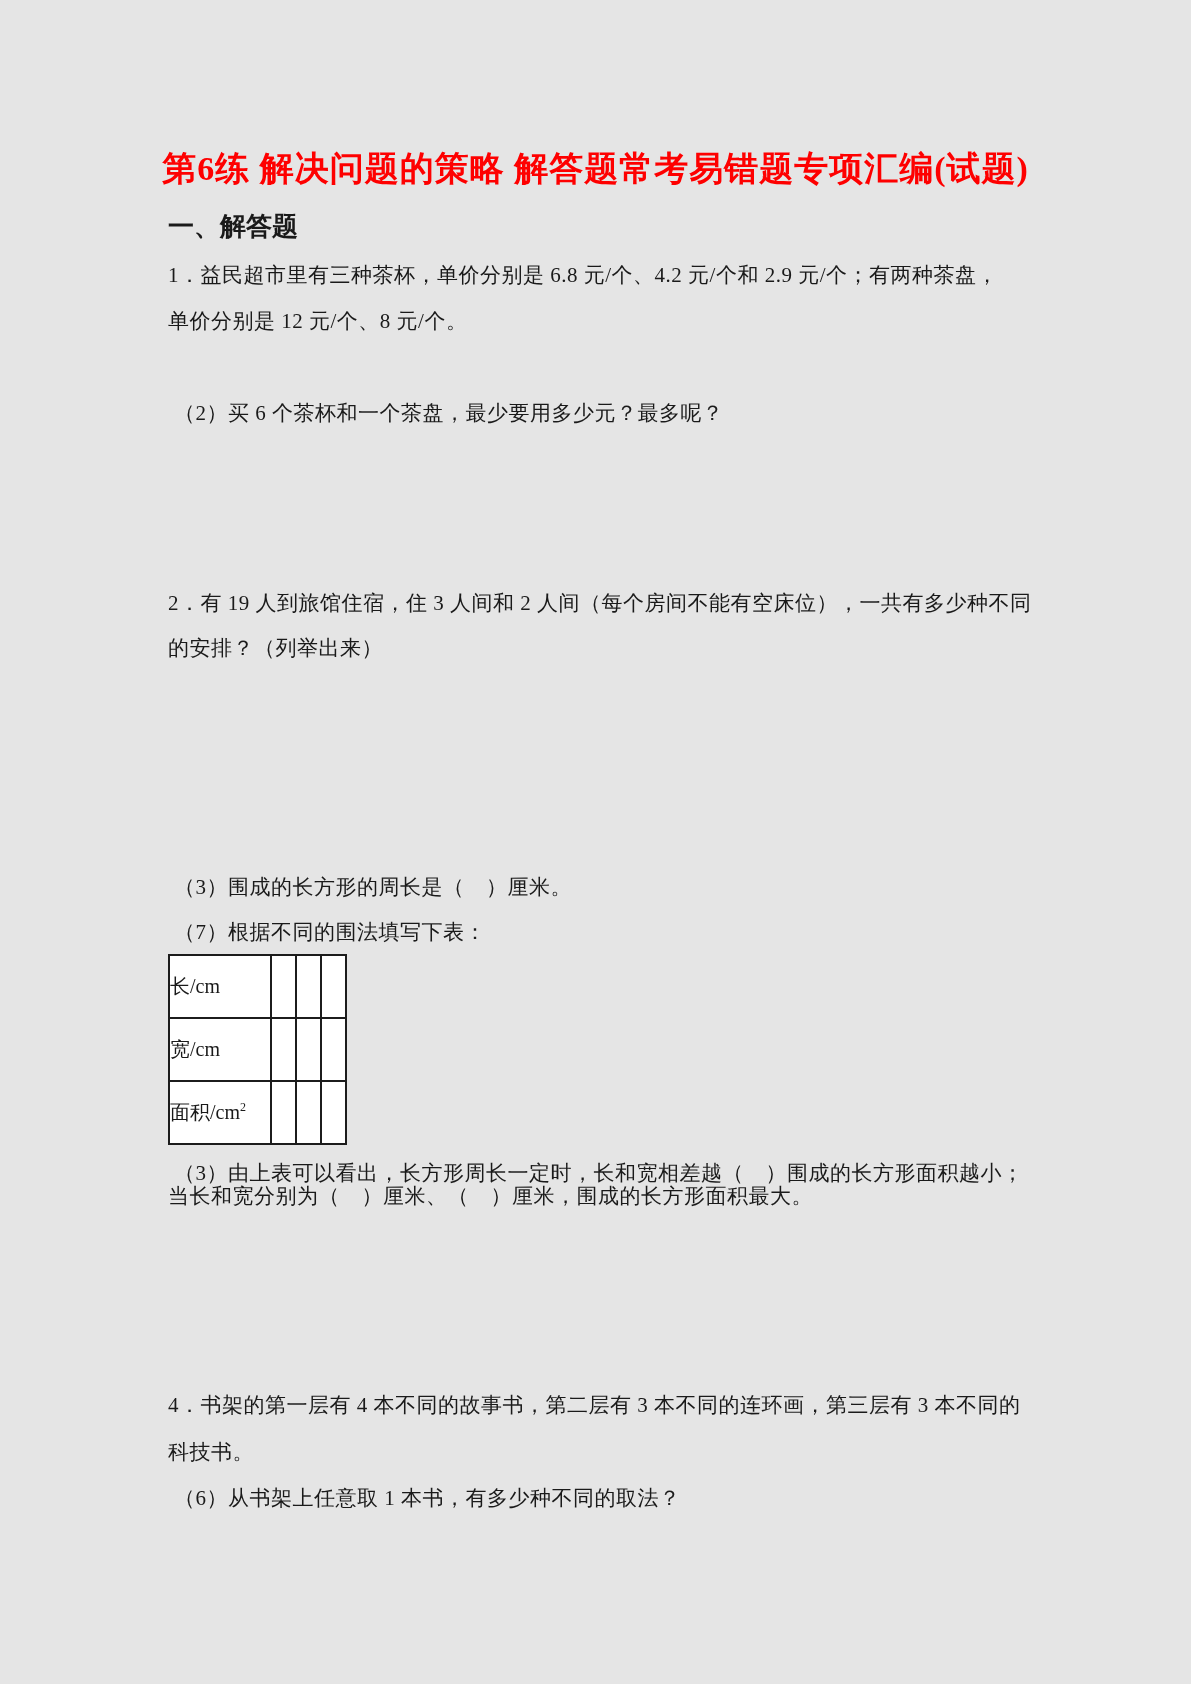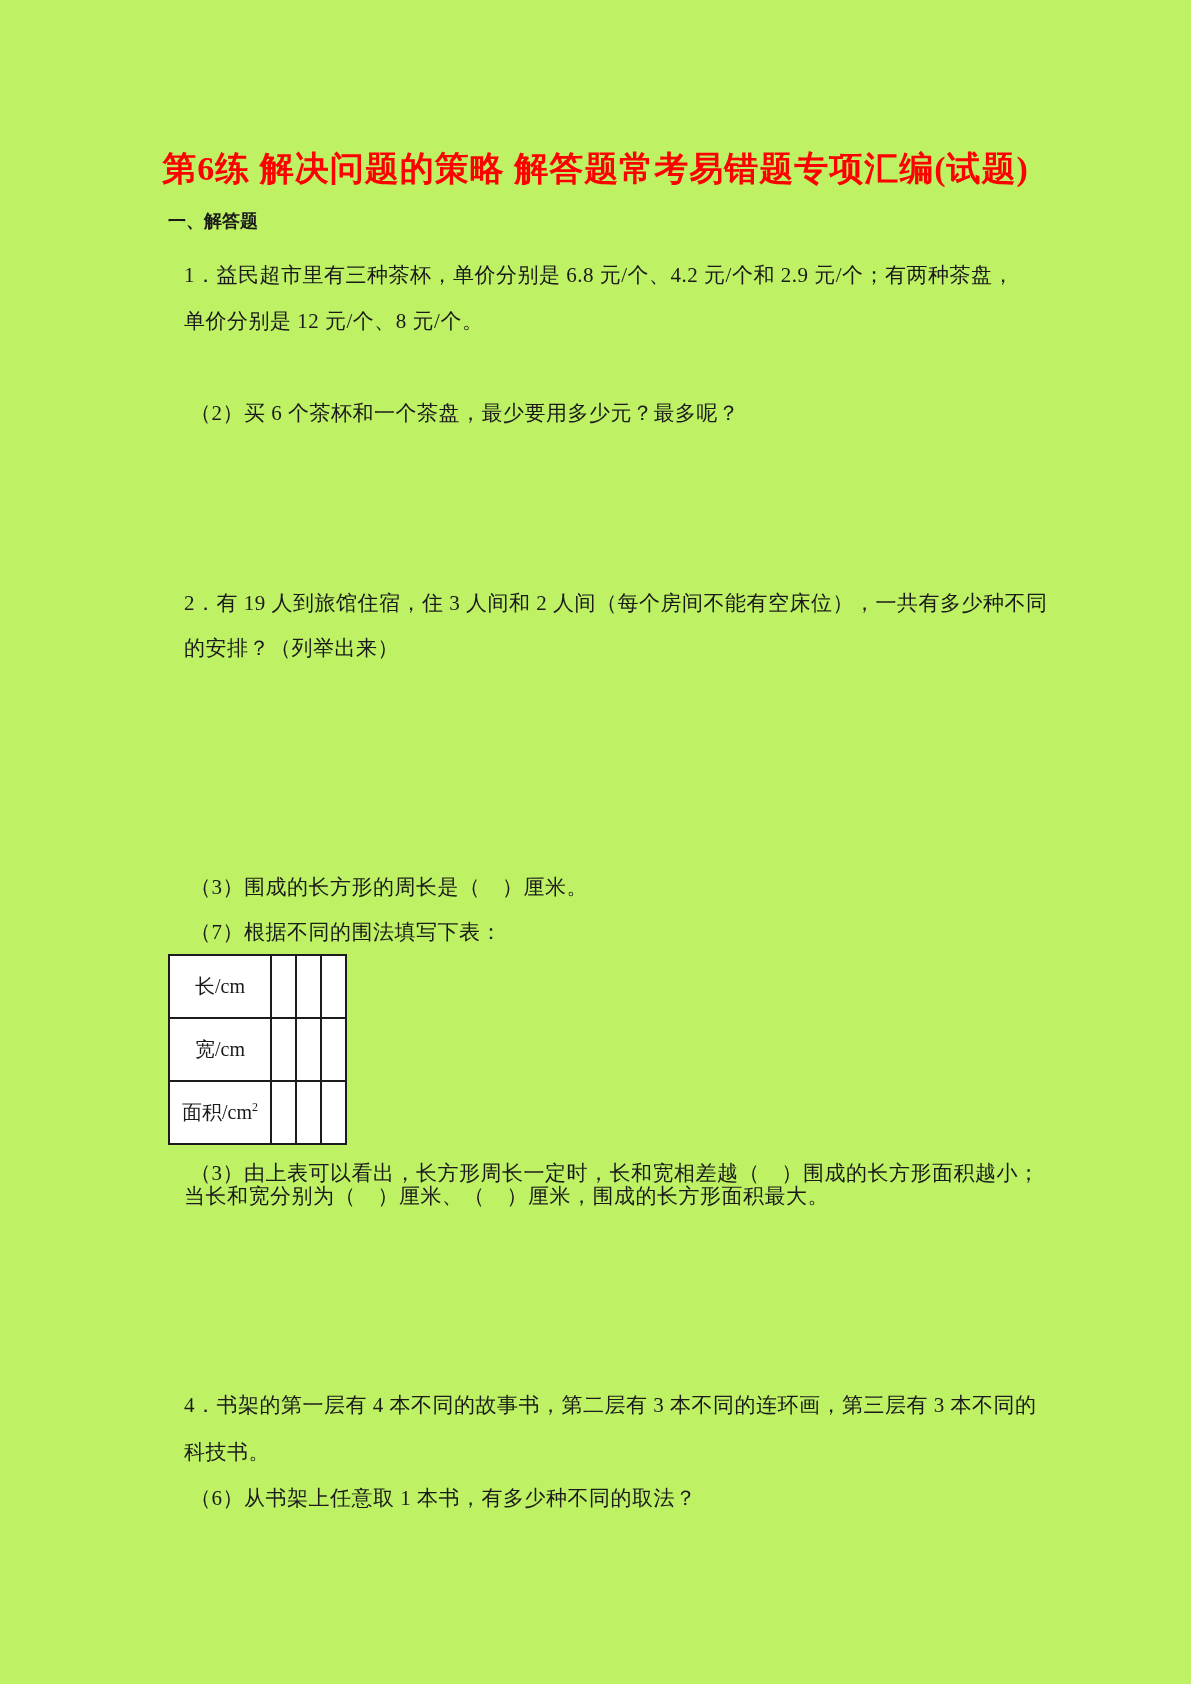--- a/index.html
+++ b/index.html
@@ -4,21 +4,21 @@
 <style>
   html, body {
     margin: 0;
     padding: 0;
     background: #ffffff;
   }
   .page {
     position: relative;
     width: 1191px;
     height: 1684px;
-    background: #bef264;
+    background: #e5e5e5;
     overflow: hidden;
     font-family: "Liberation Serif", serif;
     color: #1a1a1a;
   }
   .title {
     position: absolute;
     top: 150px;
     left: 0;
     width: 1191px;
     text-align: center;
@@ -26,52 +26,50 @@
     font-weight: bold;
     color: #fe0000;
     letter-spacing: 1px;
     white-space: pre;
     line-height: 1.1;
   }
   .section-heading {
     position: absolute;
     left: 168px;
     top: 213px;
-    font-size: 18px;
+    font-size: 26px;
     font-weight: bold;
     white-space: pre;
     line-height: 1.1;
-    font-family: Liberation Mono, monospace;
   }
   .ln {
     position: absolute;
     left: 168px;
     font-size: 21px;
     line-height: 1.15;
     white-space: pre;
     letter-spacing: 0.5px;
-    margin-left: 16px;
   }
   .ln.indent { left: 174px; }
   table.fill-table {
     position: absolute;
     left: 168px;
     top: 954px;
     border-collapse: collapse;
   }
   table.fill-table td {
     border: 2px solid #1c1c1c;
     padding: 0;
     height: 61px;
     background: #ffffff;
   }
   td.label-cell {
     width: 100px;
     min-width: 100px;
-    text-align: center;
+    text-align: left;
     vertical-align: middle;
     font-size: 20px;
     white-space: pre;
   }
   td.empty-cell {
     width: 23px;
     min-width: 23px;
   }
   td.label-cell sup {
     font-size: 12px;

